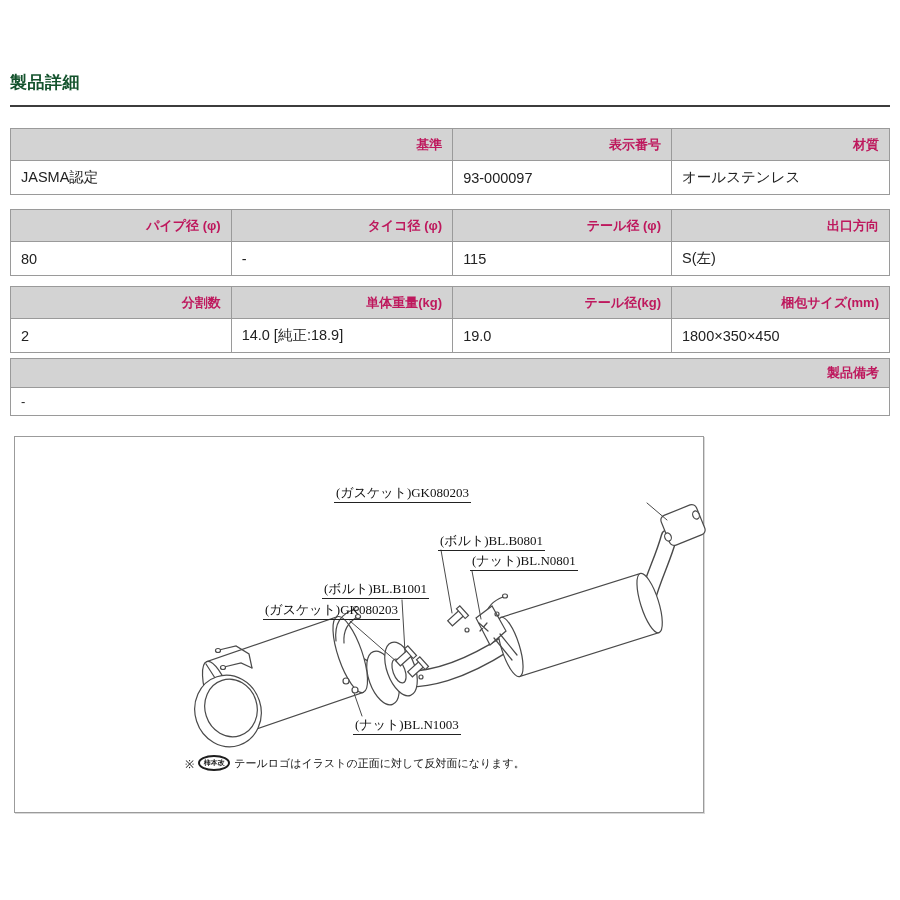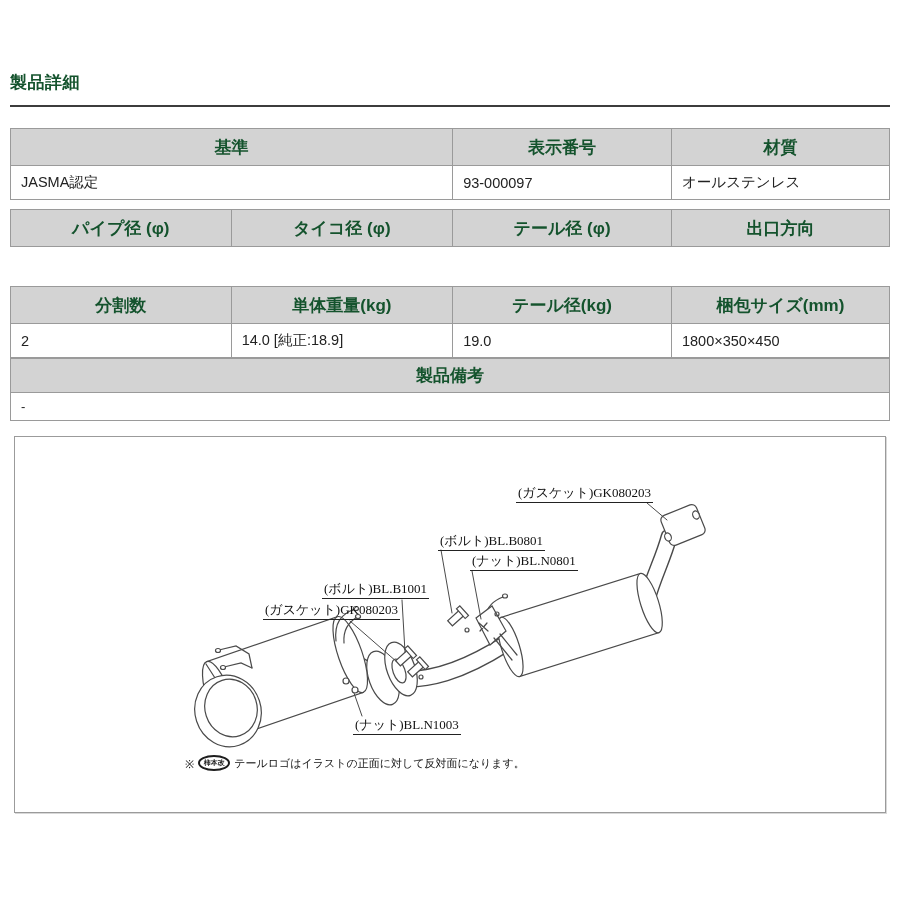--- a/index.html
+++ b/index.html
@@ -5,28 +5,28 @@
   * { margin:0; padding:0; box-sizing:border-box; }
   html,body { width:900px; height:900px; background:#ffffff;
     font-family:"Liberation Sans", sans-serif; color:#1a1a1a; }
   .page { position:relative; width:900px; height:900px; background:#fff; overflow:hidden; }
 
   .title { position:absolute; left:10px; top:71px; font-size:17px; font-weight:bold; color:#14532d; letter-spacing:.5px; }
   .title-rule { position:absolute; left:10px; top:105px; width:880px; height:2px; background:#3c3c3c; }
 
   table.spec { position:absolute; left:10px; width:880px; border-collapse:collapse; table-layout:fixed;
     background:#fff; }
-  table.spec th { background:#d3d3d3; font-size:17px; font-weight:bold; text-align:center;
-    padding:7px 10px 6px 10px; border:1px solid #9a9a9a; color:#14532d; }
+  table.spec th { background:#d3d3d3; font-size:13px; font-weight:bold; text-align:right;
+    padding:7px 10px 6px 10px; border:1px solid #9a9a9a; color:#be185d; }
   table.spec td { font-size:14.5px; padding:7px 10px; border:1px solid #9a9a9a; color:#222;
     background:#fff; white-space:nowrap; overflow:hidden; }
   table.spec.compact th { padding:5px 10px; }
   table.spec.compact td { padding:6px 10px; font-size:13px; }
 
-  .diagram-box { position:absolute; left:14px; top:436px; width:872px; height:377px;
+  .diagram-box { position:absolute; left:14px; top:436px; width:690px; height:377px;
     background:#fff; border:1px solid #9b9b9b; box-shadow:1px 1px 0 #d8d8d8; }
   .diagram-box svg { position:absolute; left:0; top:0; width:867px; height:375px; }
 
   .part-label { position:absolute; font-family:"Liberation Serif", serif; font-size:13px; color:#111;
     border-bottom:1px solid #222; padding:0 2px 1px 2px; white-space:nowrap; line-height:16px; }
 
   .diagram-note { position:absolute; left:170px; top:318px; display:flex; align-items:center; gap:4px;
     font-size:11px; color:#111; }
   .note-logo { display:inline-flex; align-items:center; justify-content:center;
     width:32px; height:16px; border:2px solid #1d1d1d; border-radius:50%;
@@ -68,20 +68,26 @@
         <col style="width:24.9%">
         <col style="width:24.8%">
       </colgroup>
     <tbody>
         <tr>
       <th>パイプ径 (φ)</th>
       <th>タイコ径 (φ)</th>
       <th>テール径 (φ)</th>
       <th>出口方向</th>
     </tr>
+    <tr>
+      <td>80</td>
+      <td>-</td>
+      <td>115</td>
+      <td>S(左)</td>
+    </tr>
   </tbody>
     </table>
 
   <table class="spec" style="top:286px">
     <colgroup>
         <col style="width:25.1%">
         <col style="width:25.2%">
         <col style="width:24.9%">
         <col style="width:24.8%">
       </colgroup>

